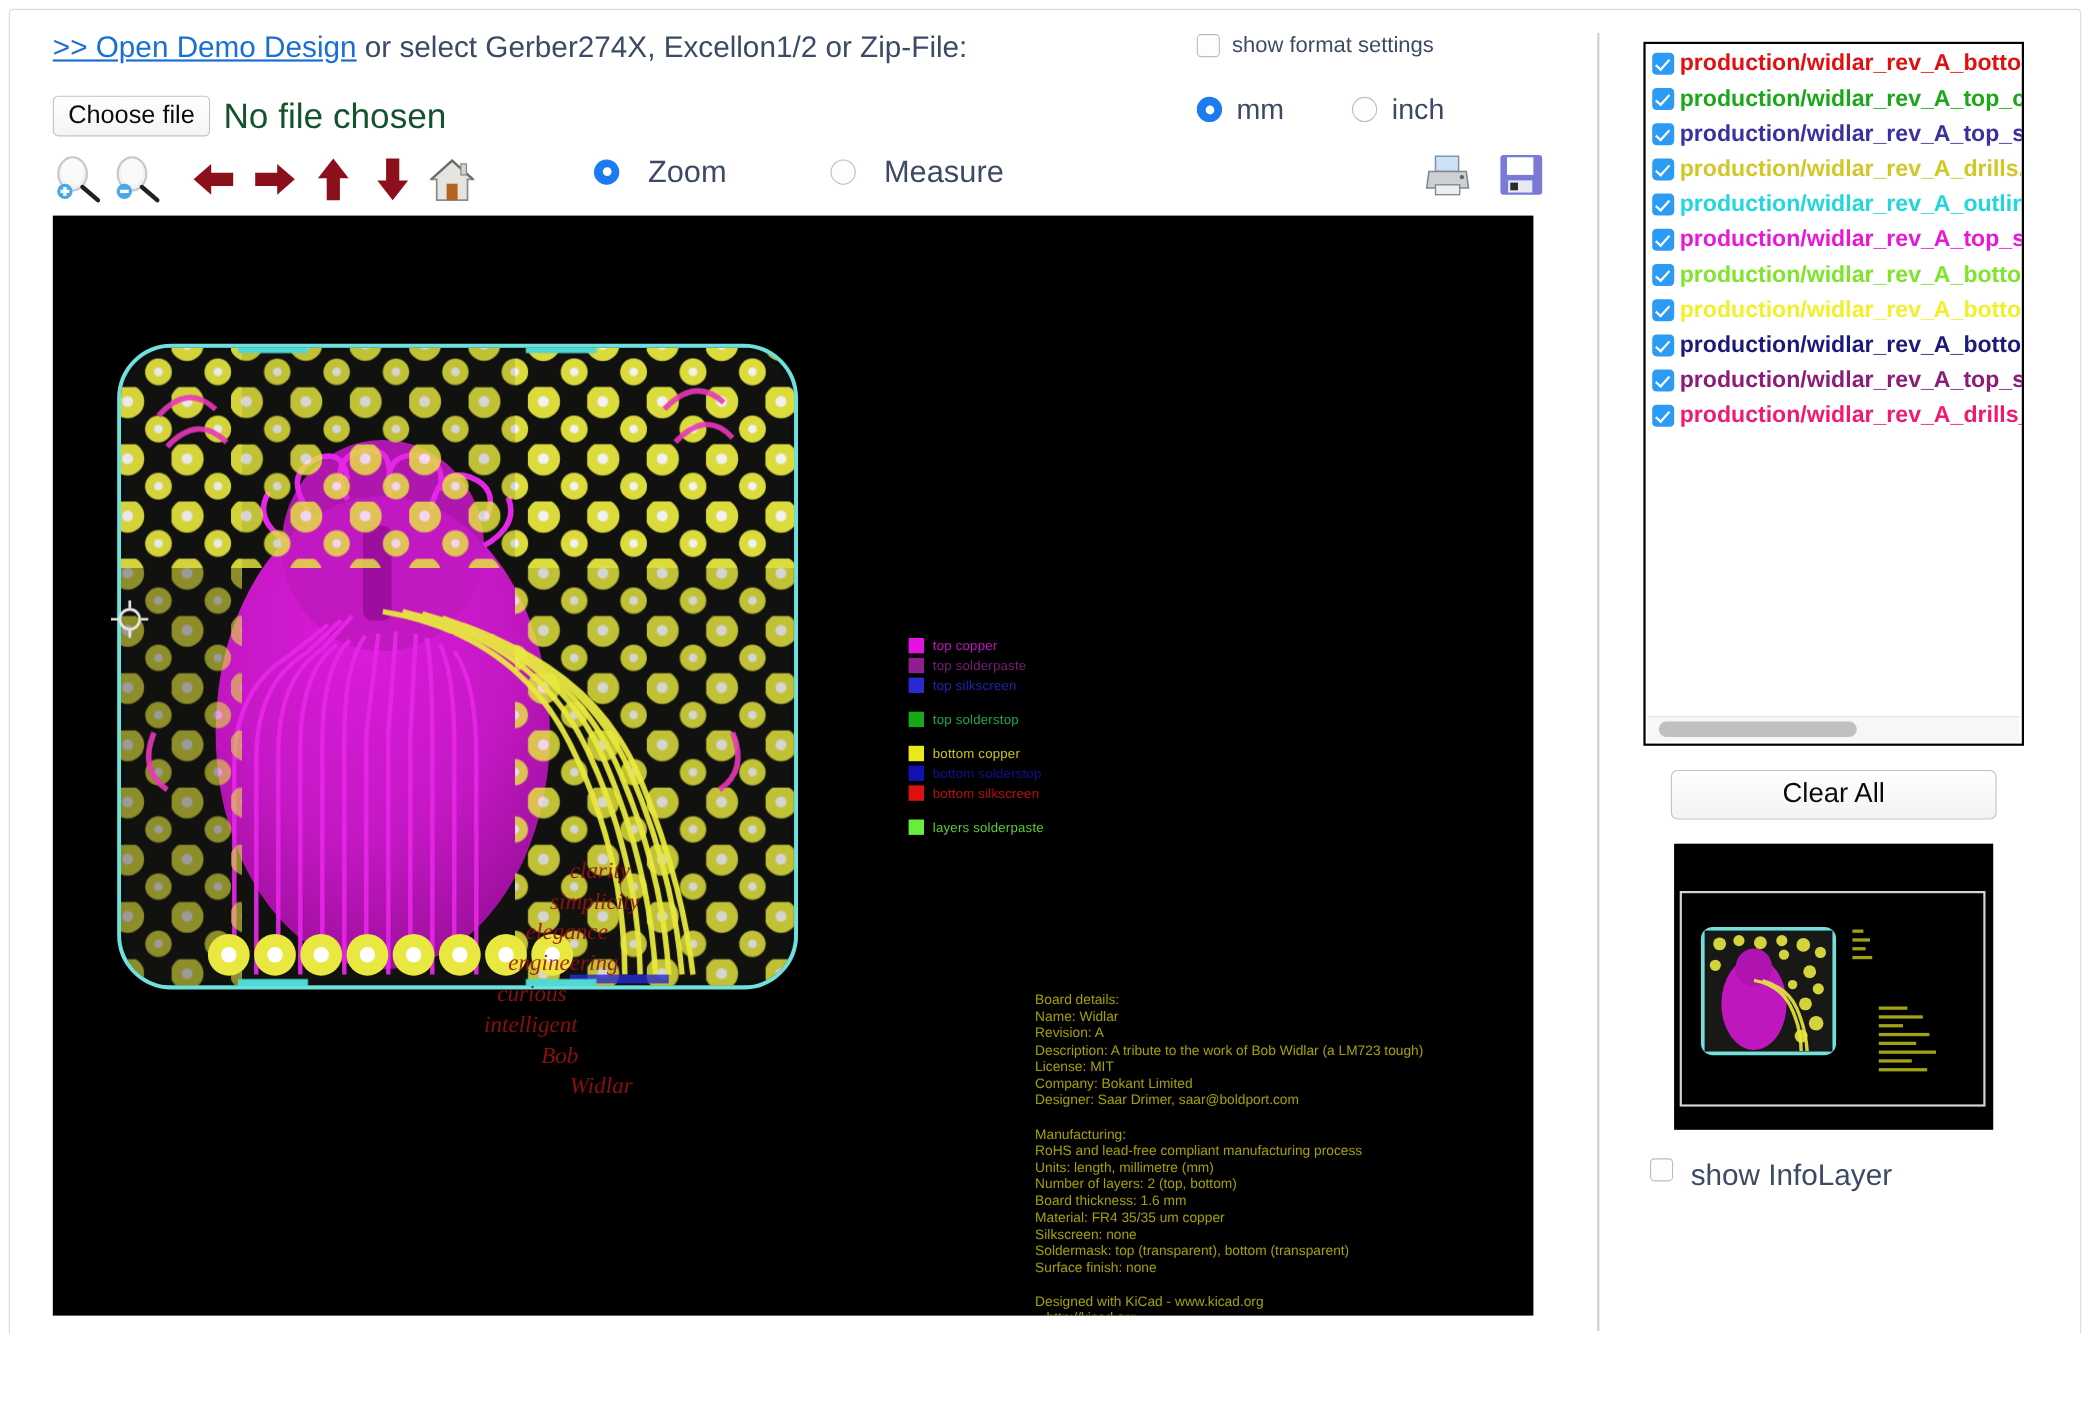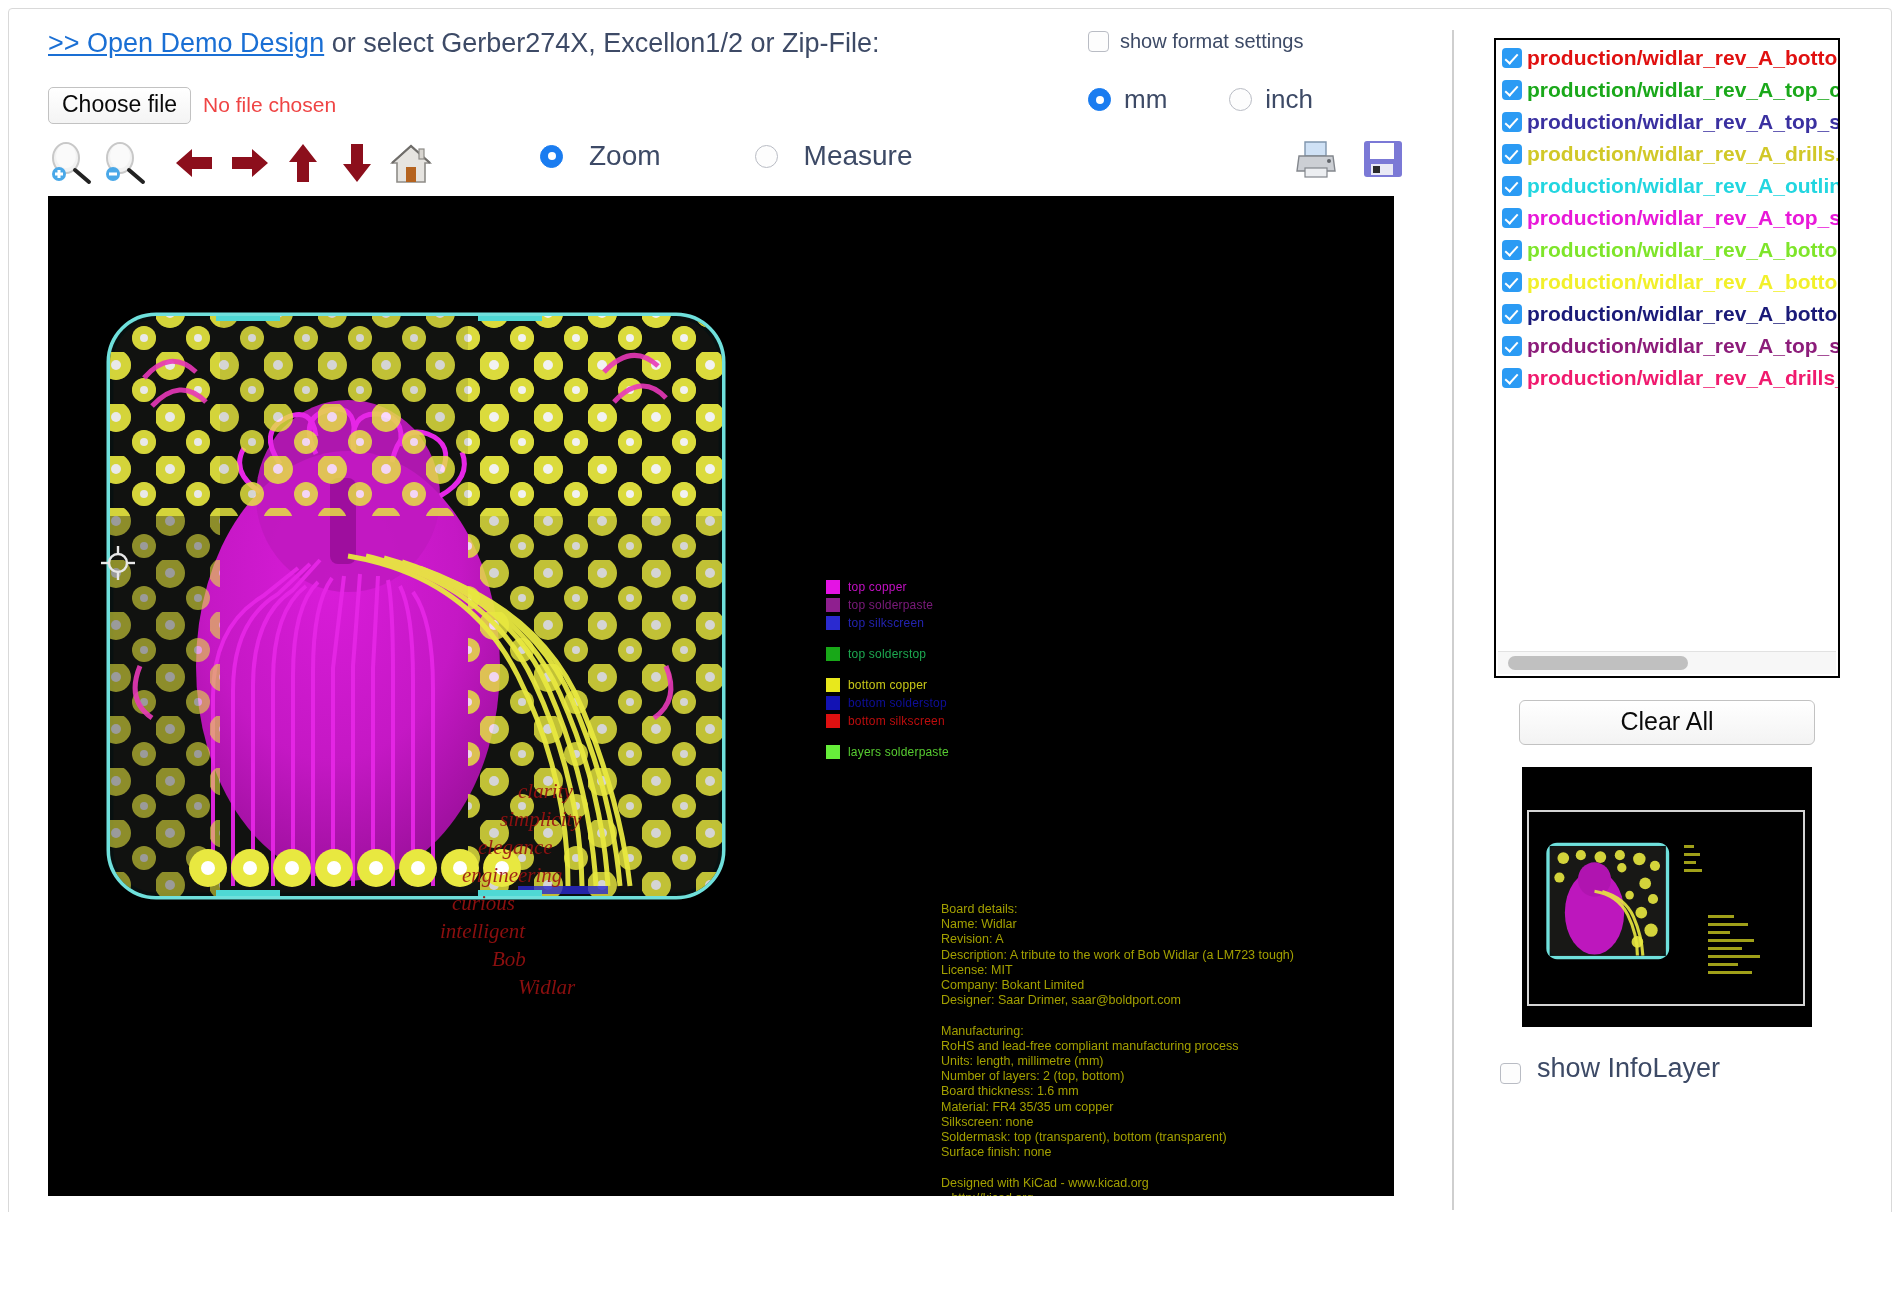--- a/index.html
+++ b/index.html
@@ -85,22 +85,22 @@
     border-radius: 5px;
     background: linear-gradient(#ffffff, #f4f4f4);
     color: #0a0a0a;
     font-size: 23px;
     padding: 5px 13px 7px 13px;
     font-family: "Liberation Sans", sans-serif;
     cursor: pointer;
     line-height: 1;
   }
   .nofile {
-    color: #ef4444;
-    font-size: 21px;
+    color: #14532d;
+    font-size: 32px;
   }
   .unit-wrap {
     position: absolute;
     left: 1040px;
     top: 0px;
     display: flex;
     align-items: center;
     gap: 13px;
   }
   .radio {
@@ -306,21 +306,21 @@
     position: relative;
     margin: 22px auto 0 auto;
     width: 290px;
     height: 260px;
     background: #000000;
     overflow: hidden;
   }
 
   .infolayer-row {
     display: flex;
-    align-items: flex-end;
+    align-items: flex-start;
     gap: 16px;
     margin: 26px 0 0 6px;
   }
   .infolayer-label { color: #3d4a66; font-size: 27px; }
 </style>
 </head>
 <body>
 
 <div id="page">
   <div class="page-border"></div>

